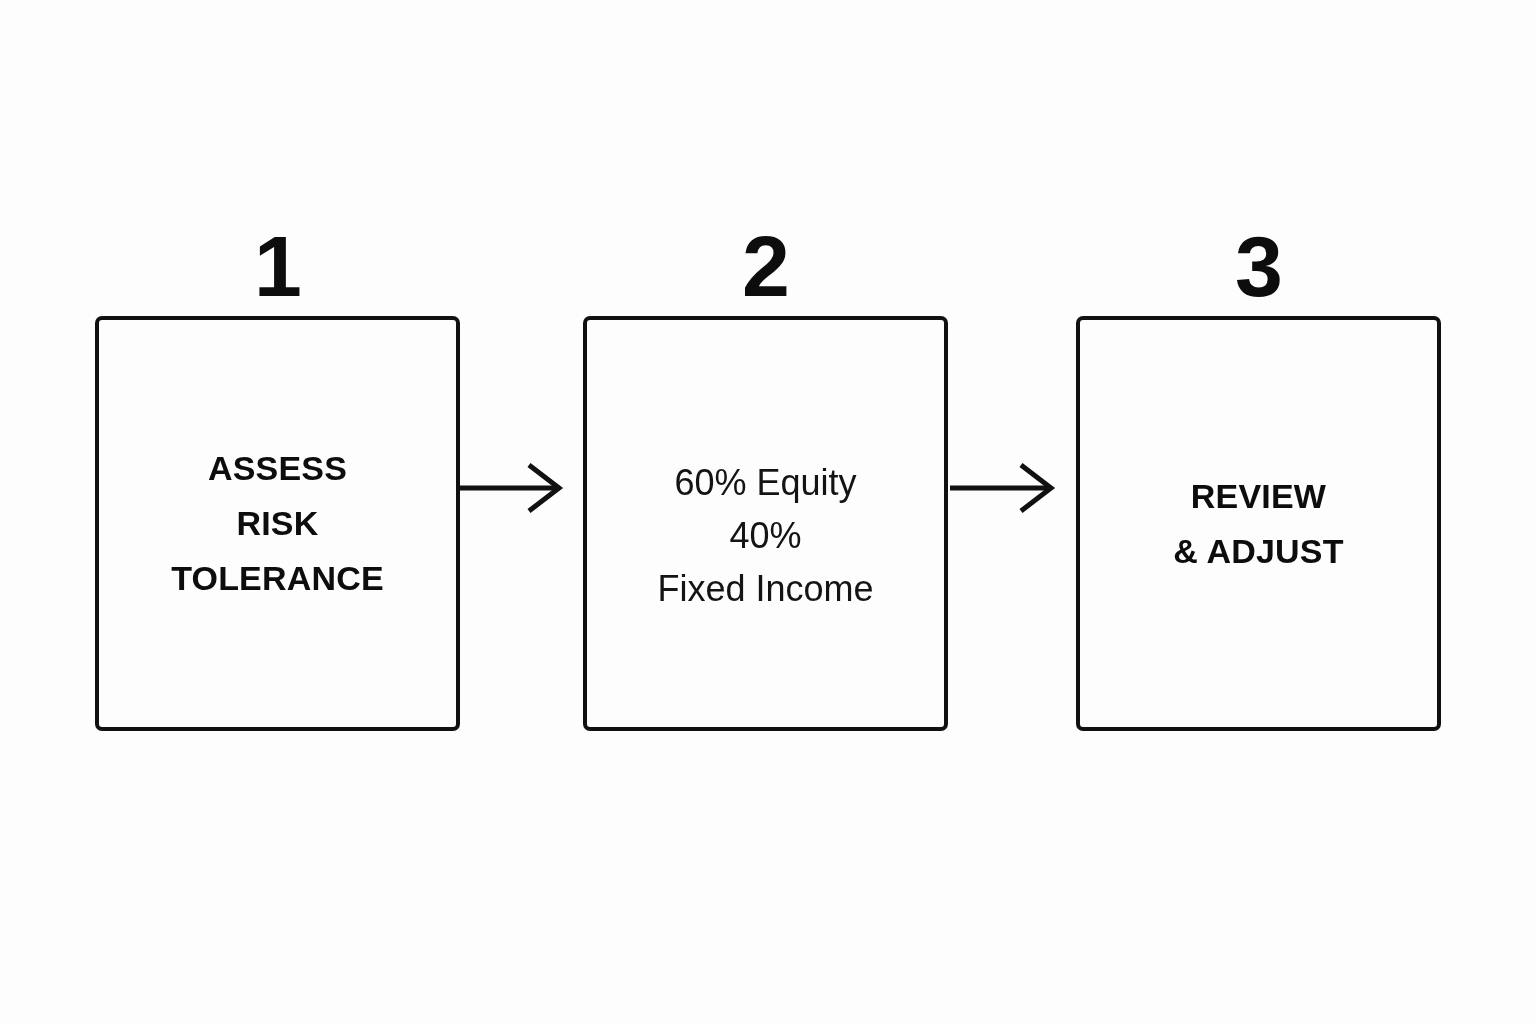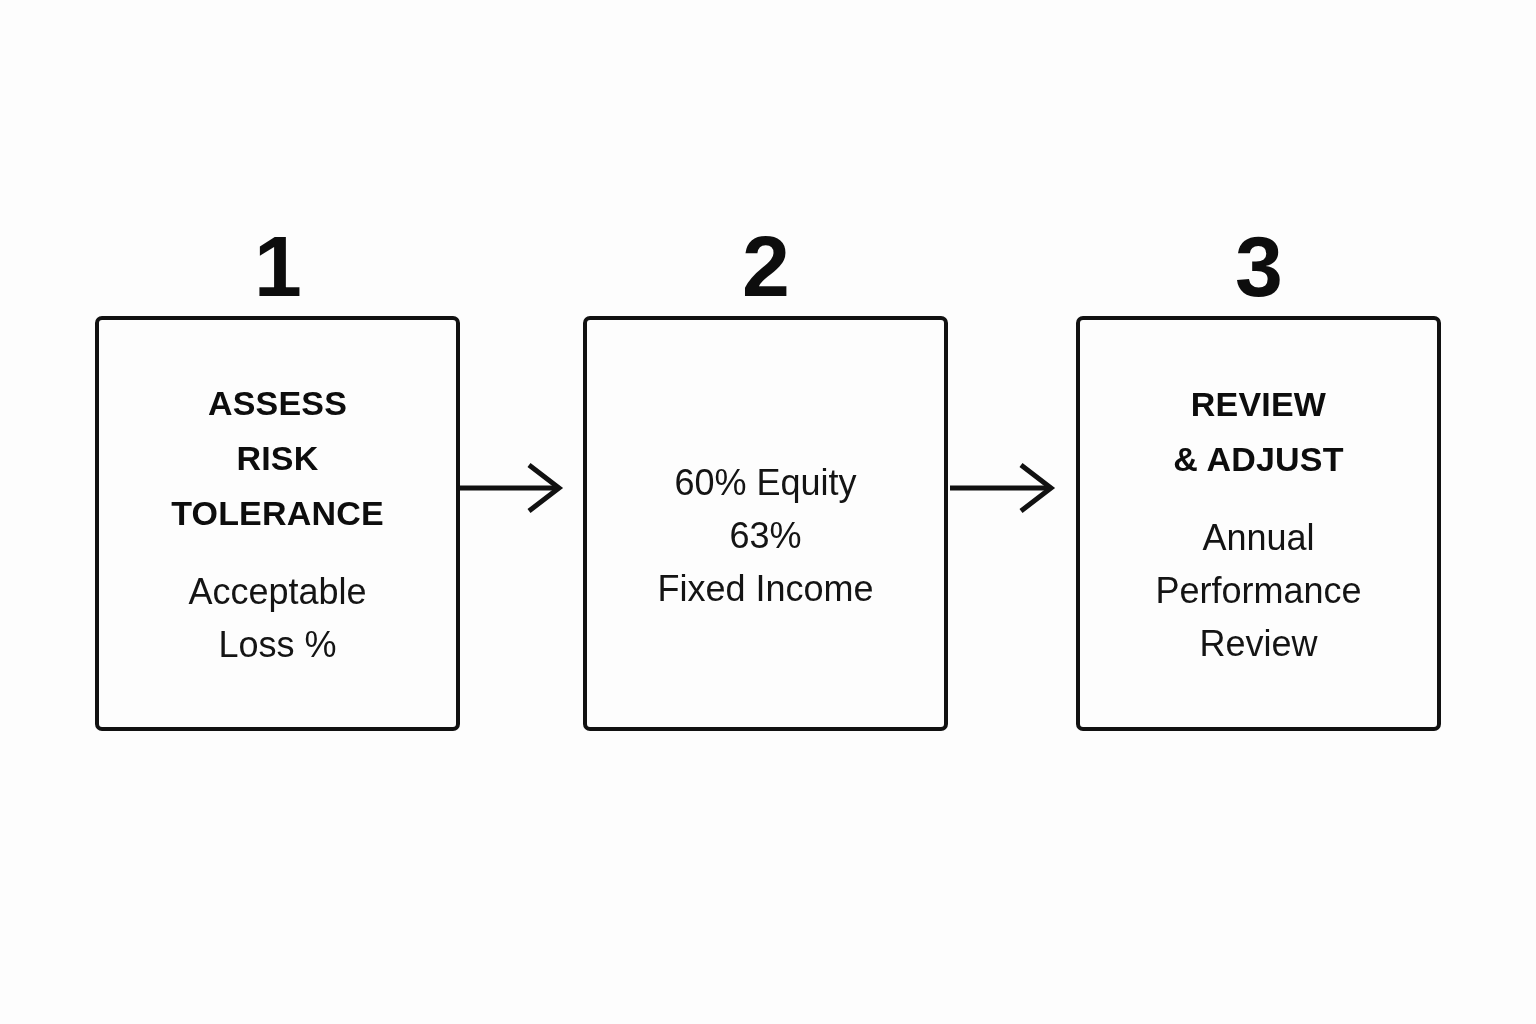--- a/index.html
+++ b/index.html
@@ -98,52 +98,47 @@
 <body>
 
 <div id="diagram-canvas">
 
   <div class="step-group step-1">
     <div class="step-number">1</div>
     <div class="step-box">
       <div class="box-title">ASSESS
 RISK
 TOLERANCE</div>
-      <div class="box-body">Acceptable
-Loss %</div>
     </div>
   </div>
 
   <div class="connector connector-1">
     <svg viewBox="0 0 124 80" xmlns="http://www.w3.org/2000/svg">
       <line x1="3" y1="40" x2="104" y2="40" stroke="#111111" stroke-width="5" stroke-linecap="butt"></line>
       <polyline points="74,17 104,40 74,63" fill="none" stroke="#111111" stroke-width="5" stroke-linecap="butt" stroke-linejoin="miter"></polyline>
     </svg>
   </div>
 
   <div class="step-group step-2">
     <div class="step-number">2</div>
     <div class="step-box">
       <div class="box-body">60% Equity
-63%
+40%
 Fixed Income</div>
     </div>
   </div>
 
   <div class="connector connector-2">
     <svg viewBox="0 0 124 80" xmlns="http://www.w3.org/2000/svg">
       <line x1="3" y1="40" x2="104" y2="40" stroke="#111111" stroke-width="5" stroke-linecap="butt"></line>
       <polyline points="74,17 104,40 74,63" fill="none" stroke="#111111" stroke-width="5" stroke-linecap="butt" stroke-linejoin="miter"></polyline>
     </svg>
   </div>
 
   <div class="step-group step-3">
     <div class="step-number">3</div>
     <div class="step-box">
       <div class="box-title">REVIEW
 &amp; ADJUST</div>
-      <div class="box-body">Annual
-Performance
-Review</div>
     </div>
   </div>
 
 </div>
 
 </body></html>

